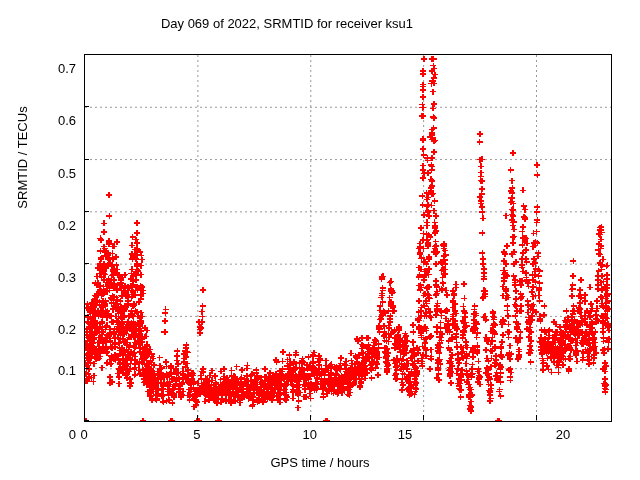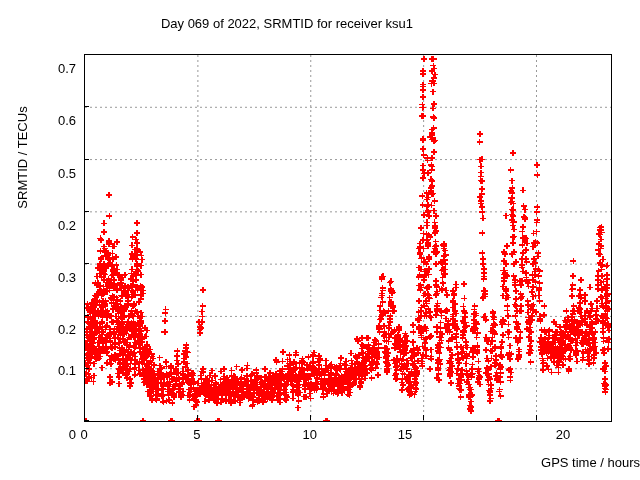--- a/index.html
+++ b/index.html
@@ -38,21 +38,21 @@
     font-size: 13px;
     transform: rotate(-90deg);
     transform-origin: 50% 50%;
     white-space: nowrap;
   }
   #xlabel {
     position: absolute;
     left: 0;
     top: 455px;
     width: 640px;
-    text-align: right;
+    text-align: center;
     font-size: 13px;
     white-space: nowrap;
   }
   #plot-frame {
     position: absolute;
     left: 84px;
     top: 54px;
     width: 526px;
     height: 366px;
     border: 1px solid #000000;

